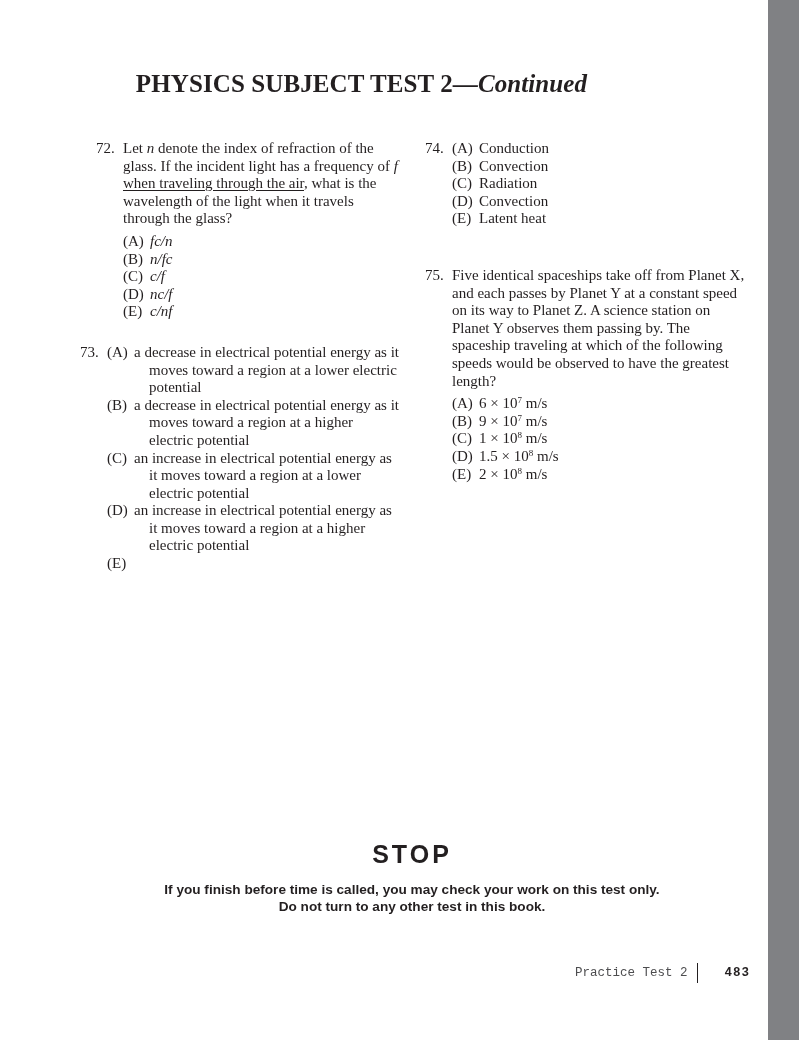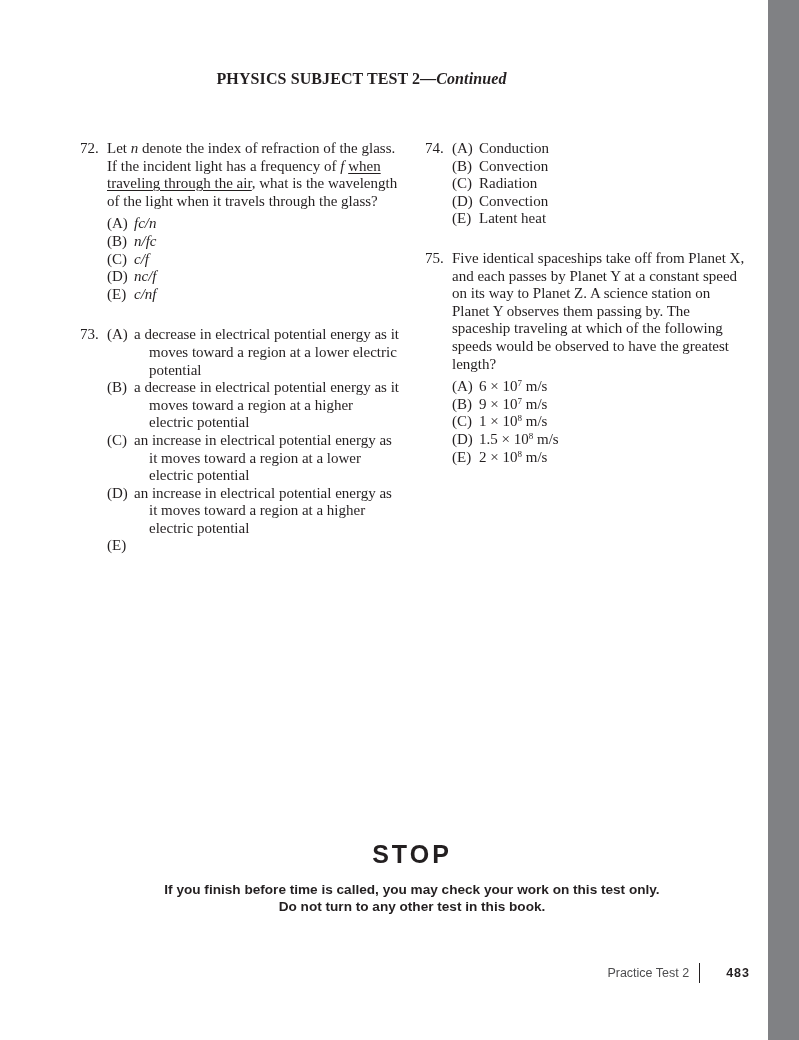--- a/index.html
+++ b/index.html
@@ -4,52 +4,52 @@
 <style>
   html, body { margin: 0; padding: 0; }
   body {
     width: 799px; height: 1040px; position: relative; overflow: hidden;
     background: #ffffff; color: #231f20;
     font-family: "Liberation Serif", "DejaVu Serif", serif;
   }
   .side-bar { position: absolute; left: 768px; top: 0; width: 31px; height: 1040px; background: #808184; }
   .page-title {
     position: absolute; top: 70px; left: 0; width: 723px; text-align: center;
-    font-size: 16px; font-weight: bold; letter-spacing: 0.1px;
+    font-size: 25px; font-weight: bold; letter-spacing: 0.1px;
   }
   .page-title i { font-style: italic; }
   .col { position: absolute; top: 140px; font-size: 15px; line-height: 17.6px; }
   .col.left { left: 80px; width: 320px; }
   .col.right { left: 425px; width: 325px; }
   .question { position: relative; padding-left: 27px; }
   .q-num { position: absolute; left: 0; top: 0; }
   .q-stem { margin: 0 0 5px 0; }
   .choices { list-style: none; margin: 0; padding: 0; }
   .choice { position: relative; padding-left: 27px; }
   .choice.hang { padding-left: 42px; text-indent: -15px; }
   .choice-letter { position: absolute; left: 0; top: 0; text-indent: 0; }
   .choice.hang .choice-letter { left: 0; }
   .math-it { font-style: italic; }
   .ul { text-decoration: underline; text-underline-offset: 2px; }
   sup { font-size: 9px; line-height: 0; vertical-align: 5px; }
-  .q72 { margin-bottom: 23px; }
-  .q74 { margin-bottom: 22px; }
+  .q72 { margin-bottom: 23px; margin-left: 16px; }
+  .q74 { margin-bottom: 39px; }
   .stop-heading {
     position: absolute; top: 840px; left: 0; width: 824px; text-align: center;
     font-family: "Liberation Sans", "DejaVu Sans", sans-serif;
     font-size: 25px; font-weight: bold; letter-spacing: 3px;
   }
   .stop-note {
     position: absolute; top: 881px; left: 0; width: 824px; text-align: center;
     font-family: "Liberation Sans", "DejaVu Sans", sans-serif;
     font-size: 13.6px; font-weight: bold; line-height: 17px;
   }
   .footer {
     position: absolute; top: 963px; right: 49px;
-    font-family: Liberation Sans, sans-serif;
+    font-family: Liberation Mono, monospace;
     font-size: 12.5px; color: #4d4d4f; display: flex; align-items: center; text-align: right;
   }
   .footer-divider { width: 1px; height: 20px; background: #231f20; margin: 0 10px; }
   .footer-page { font-weight: bold; color: #231f20; letter-spacing: 1px; margin-left: 16px; }
 </style>
 </head>
 <body>
 
 <div class="side-bar"></div>
 

